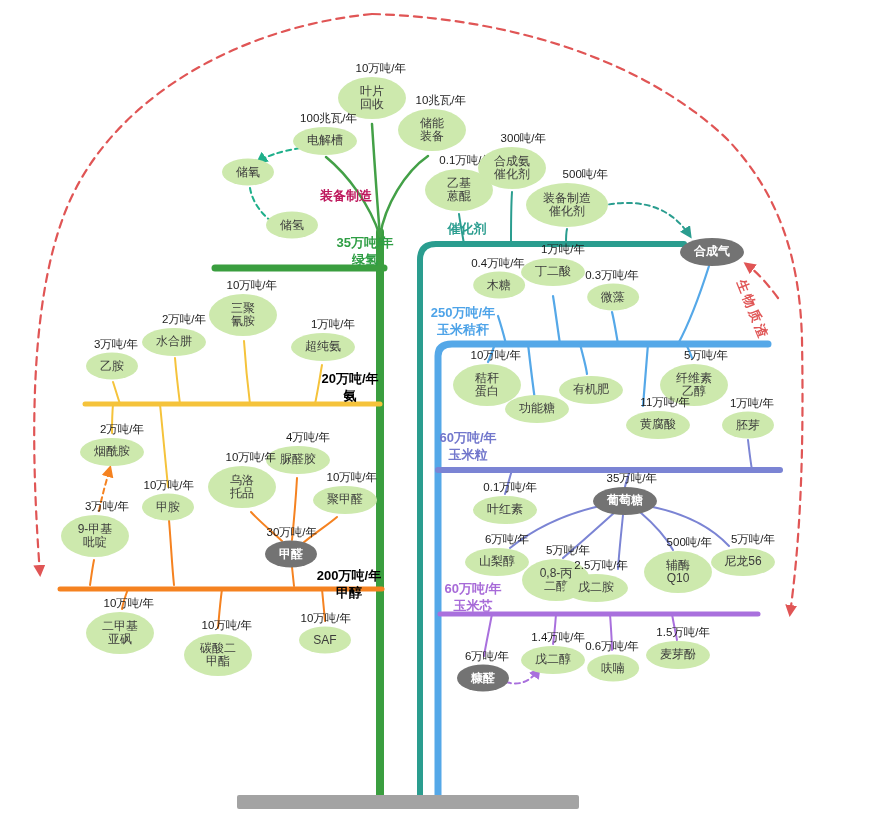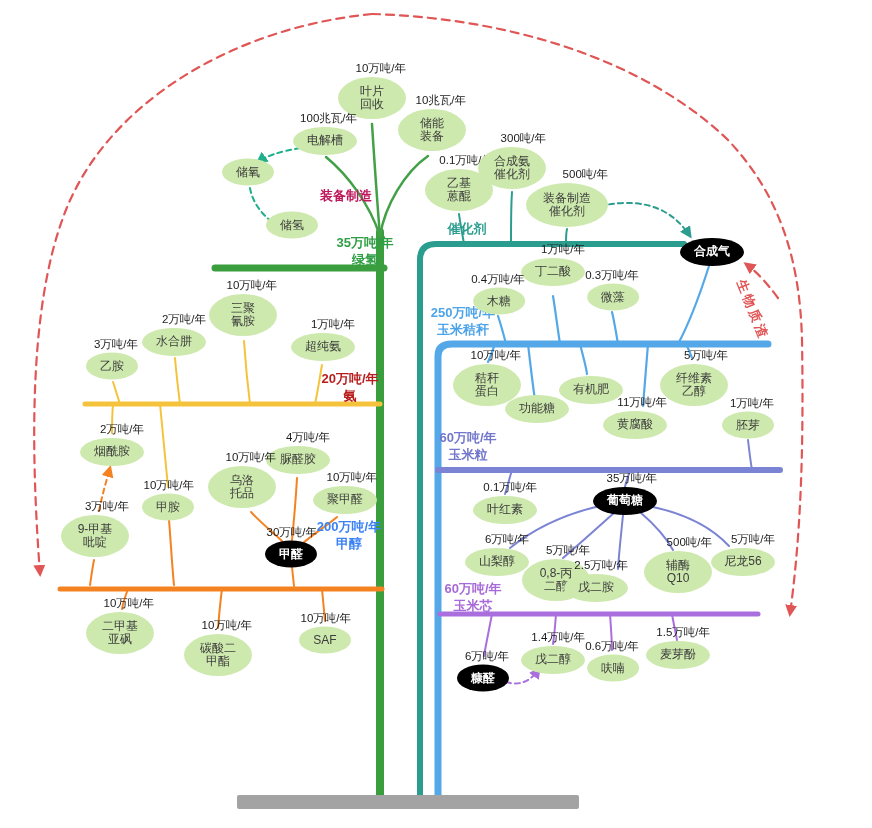--- a/index.html
+++ b/index.html
@@ -10,21 +10,21 @@
     text-align:center;white-space:pre-line;line-height:1.3;z-index:2;}
   .node{position:absolute;transform:translate(-50%,-50%);display:flex;flex-direction:column;
     align-items:flex-end;z-index:3;}
   .cap{font-size:11.5px;color:#1b1b1b;white-space:nowrap;margin-bottom:1px;}
   .pill{background:#cde9ad;color:#3c3c3c;border-radius:50%;display:flex;align-items:center;
     justify-content:center;text-align:center;font-size:12px;line-height:1.12;white-space:pre-line;}
   .s{width:52px;height:27px;}
   .m{width:64px;height:28px;}
   .t{width:68px;height:42px;}
   .tw{width:82px;height:44px;}
-  .red{background:#000000;color:#fff;font-weight:bold;}
+  .red{background:#737373;color:#fff;font-weight:bold;}
   .rot{letter-spacing:3px;}
 </style>
 </head>
 <body>
 
 <div id="stage">
 
   <svg id="lines" width="872" height="828" viewBox="0 0 872 828">
     <defs>
       <marker id="m-red" markerUnits="userSpaceOnUse" markerWidth="12" markerHeight="12" refX="9" refY="6" orient="auto">
@@ -126,23 +126,23 @@
       <path d="M99,511 C102,496 106,482 110,468" stroke-width="2" stroke-dasharray="5 4" marker-end="url(#m-orange)"></path>
     </g>
 
     <rect x="237" y="795" width="342" height="14" rx="2" fill="#a3a3a3"></rect>
   </svg>
 
   <div class="branch-label" style="left:346px;top:196px;color:#be185d">装备制造</div>
   <div class="branch-label" style="left:365px;top:252px;color:#2f9e44">35万吨/年
 绿氢</div>
   <div class="branch-label" style="left:467px;top:229px;color:#2a9d8f">催化剂</div>
-  <div class="branch-label" style="left:350px;top:388px;color:#b91c1c">20万吨/年
+  <div class="branch-label" style="left:350px;top:388px;color:#000000">20万吨/年
 氨</div>
-  <div class="branch-label" style="left:349px;top:536px;color:#3b82f6">200万吨/年
+  <div class="branch-label" style="left:349px;top:585px;color:#000000">200万吨/年
 甲醇</div>
   <div class="branch-label" style="left:463px;top:322px;color:#4da3e8">250万吨/年
 玉米秸秆</div>
   <div class="branch-label" style="left:468px;top:447px;color:#7277cc">60万吨/年
 玉米粒</div>
   <div class="branch-label" style="left:473px;top:598px;color:#a76ad8">60万吨/年
 玉米芯</div>
   <div class="branch-label rot" style="left:752px;top:310px;color:#e05555;transform:translate(-50%,-50%) rotate(68deg)">生物质渣</div>
 
   <div class="node" style="left:372px;top:90px">
@@ -245,21 +245,21 @@
     </div>
   <div class="node" style="left:325px;top:632px">
       <span class="cap">10万吨/年</span>
       <span class="pill s">SAF</span>
     </div>
 
   <div class="node" style="left:553px;top:264px">
       <span class="cap">1万吨/年</span>
       <span class="pill m">丁二酸</span>
     </div>
-  <div class="node" style="left:498px;top:293px">
+  <div class="node" style="left:498px;top:277px">
       <span class="cap">0.4万吨/年</span>
       <span class="pill s">木糖</span>
     </div>
   <div class="node" style="left:612px;top:289px">
       <span class="cap">0.3万吨/年</span>
       <span class="pill s">微藻</span>
     </div>
   <div class="node" style="left:487px;top:377px">
       <span class="cap">10万吨/年</span>
       <span class="pill t">秸秆
@@ -269,21 +269,21 @@
       <span class="pill m">有机肥</span>
     </div>
   <div class="node" style="left:537px;top:409px">
       <span class="pill m">功能糖</span>
     </div>
   <div class="node" style="left:694px;top:377px">
       <span class="cap">5万吨/年</span>
       <span class="pill t">纤维素
 乙醇</span>
     </div>
-  <div class="node" style="left:635px;top:417px">
+  <div class="node" style="left:658px;top:417px">
       <span class="cap">11万吨/年</span>
       <span class="pill m">黄腐酸</span>
     </div>
   <div class="node" style="left:748px;top:417px">
       <span class="cap">1万吨/年</span>
       <span class="pill s">胚芽</span>
     </div>
 
   <div class="node" style="left:505px;top:502px">
       <span class="cap">0.1万吨/年</span>

